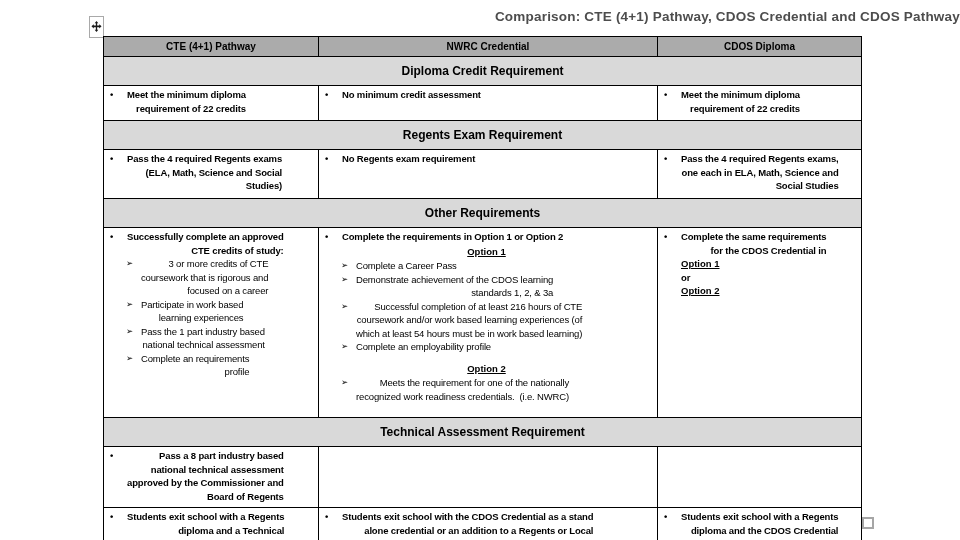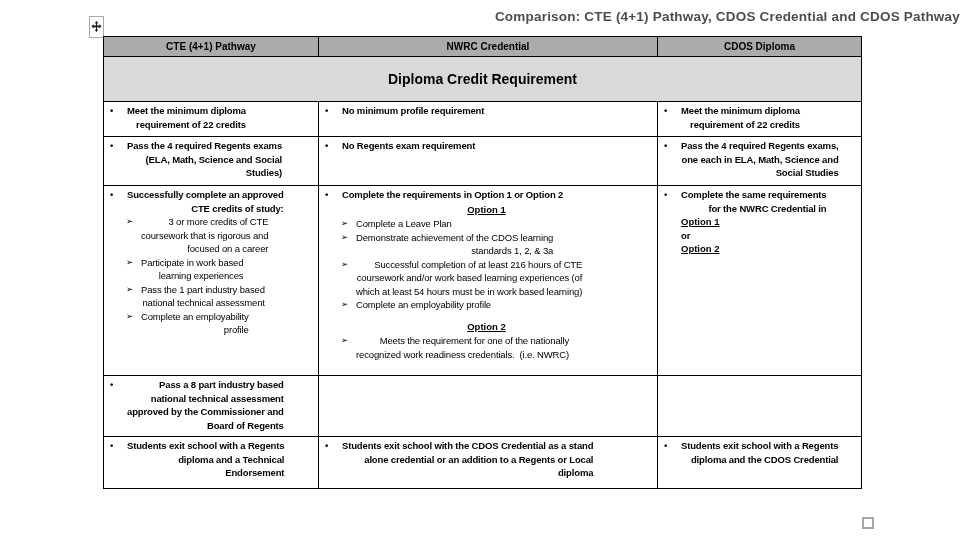--- a/index.html
+++ b/index.html
@@ -29,21 +29,21 @@
   }
   table.cmp th,table.cmp td{
     border:1px solid var(--border-color,#000);box-sizing:border-box;
   }
   table.cmp thead th{
     background:var(--header-bg,#ababab);height:20px;
     font-size:10px;font-weight:bold;text-align:center;vertical-align:middle;padding:0;
   }
   tr.srow td{
     background:var(--section-bg,#d9d9d9);height:28px;
-    font-size:14px;font-weight:bold;text-align:center;vertical-align:middle;padding:16px;
+    font-size:12px;font-weight:bold;text-align:center;vertical-align:middle;padding:8px;
     line-height:12px;
   }
   tr.crow td{vertical-align:top;padding:2px 3px 2px 0;}
   .crow-0{height:35px}.crow-1{height:49px}.crow-2{height:190px}.crow-3{height:61px}.crow-4{height:52px}
   .it{display:flex;align-items:flex-start;font-size:9.5px;line-height:13.5px;}
   .it .mk{flex:0 0 auto;}
   .it .tx{white-space:pre-wrap;letter-spacing:-0.15px;text-align:right;}
   .it-bullet{padding-left:6px;}
   .it-bullet .mk{width:17px;font-weight:bold;}
   .it-bullet .tx{font-weight:bold;}
@@ -94,30 +94,33 @@
           <td>
             <div class="it it-bullet">
               <span class="mk">•</span>
               <span class="tx">Meet the minimum diploma
 requirement of 22 credits</span>
             </div>
           </td>
           <td>
             <div class="it it-bullet">
               <span class="mk">•</span>
-              <span class="tx">No minimum profile requirement</span>
+              <span class="tx">No minimum credit assessment</span>
             </div>
           </td>
           <td>
             <div class="it it-bullet">
               <span class="mk">•</span>
               <span class="tx">Meet the minimum diploma
 requirement of 22 credits</span>
             </div>
           </td>
+        </tr>
+        <tr class="srow">
+          <td colspan="3">Regents Exam Requirement</td>
         </tr>
         <tr class="crow crow-1">
           <td>
             <div class="it it-bullet">
               <span class="mk">•</span>
               <span class="tx">Pass the 4 required Regents exams
 (ELA, Math, Science and Social
 Studies)</span>
             </div>
           </td>
@@ -129,20 +132,23 @@
           </td>
           <td>
             <div class="it it-bullet">
               <span class="mk">•</span>
               <span class="tx">Pass the 4 required Regents exams,
 one each in ELA, Math, Science and
 Social Studies</span>
             </div>
           </td>
         </tr>
+        <tr class="srow">
+          <td colspan="3">Other Requirements</td>
+        </tr>
         <tr class="crow crow-2">
           <td>
             <div class="it it-bullet">
               <span class="mk">•</span>
               <span class="tx">Successfully complete an approved
 CTE credits of study:</span>
             </div>
             <div class="it it-sub">
               <span class="mk">➢</span>
               <span class="tx">3 or more credits of CTE
@@ -154,33 +160,33 @@
               <span class="tx">Participate in work based
 learning experiences</span>
             </div>
             <div class="it it-sub">
               <span class="mk">➢</span>
               <span class="tx">Pass the 1 part industry based
 national technical assessment</span>
             </div>
             <div class="it it-sub">
               <span class="mk">➢</span>
-              <span class="tx">Complete an employability
+              <span class="tx">Complete an requirements
 profile</span>
             </div>
           </td>
           <td>
             <div class="it it-bullet">
               <span class="mk">•</span>
               <span class="tx">Complete the requirements in Option 1 or Option 2</span>
             </div>
             <div class="it-heading"><span class="tx">Option 1</span></div>
             <div class="it it-sub">
               <span class="mk">➢</span>
-              <span class="tx">Complete a Leave Plan</span>
+              <span class="tx">Complete a Career Pass</span>
             </div>
             <div class="it it-sub">
               <span class="mk">➢</span>
               <span class="tx">Demonstrate achievement of the CDOS learning
 standards 1, 2, &amp; 3a</span>
             </div>
             <div class="it it-sub">
               <span class="mk">➢</span>
               <span class="tx">Successful completion of at least 216 hours of CTE
 coursework and/or work based learning experiences (of
@@ -194,26 +200,29 @@
             <div class="it it-sub">
               <span class="mk">➢</span>
               <span class="tx">Meets the requirement for one of the nationally
 recognized work readiness credentials.  (i.e. NWRC)</span>
             </div>
           </td>
           <td>
             <div class="it it-bullet">
               <span class="mk">•</span>
               <span class="tx">Complete the same requirements
-for the NWRC Credential in</span>
+for the CDOS Credential in</span>
             </div>
             <div class="it-text"><span class="tx u">Option 1</span></div>
             <div class="it-text"><span class="tx">or</span></div>
             <div class="it-text"><span class="tx u">Option 2</span></div>
           </td>
+        </tr>
+        <tr class="srow">
+          <td colspan="3">Technical Assessment Requirement</td>
         </tr>
         <tr class="crow crow-3">
           <td>
             <div class="it it-bullet">
               <span class="mk">•</span>
               <span class="tx">Pass a 8 part industry based
 national technical assessment
 approved by the Commissioner and
 Board of Regents</span>
             </div>

